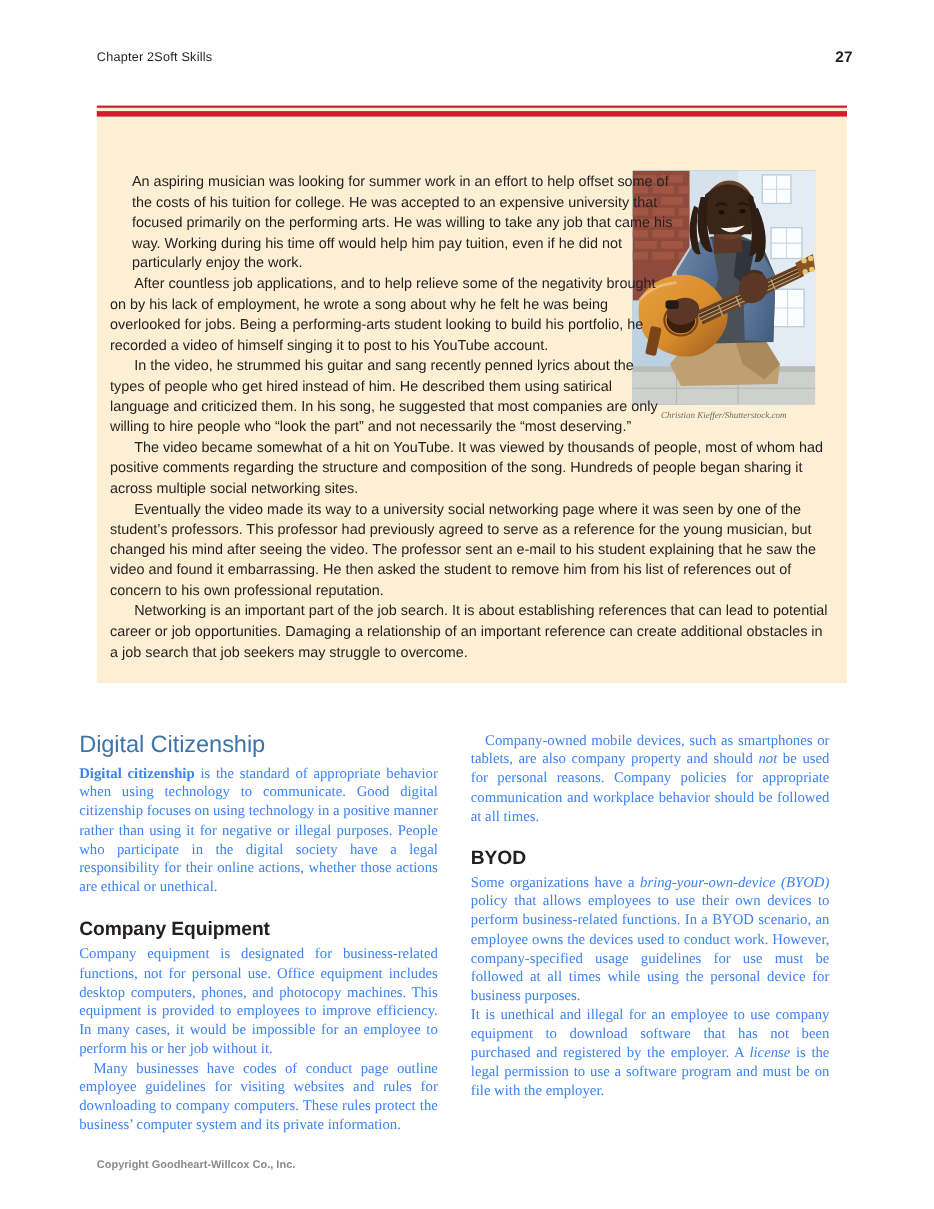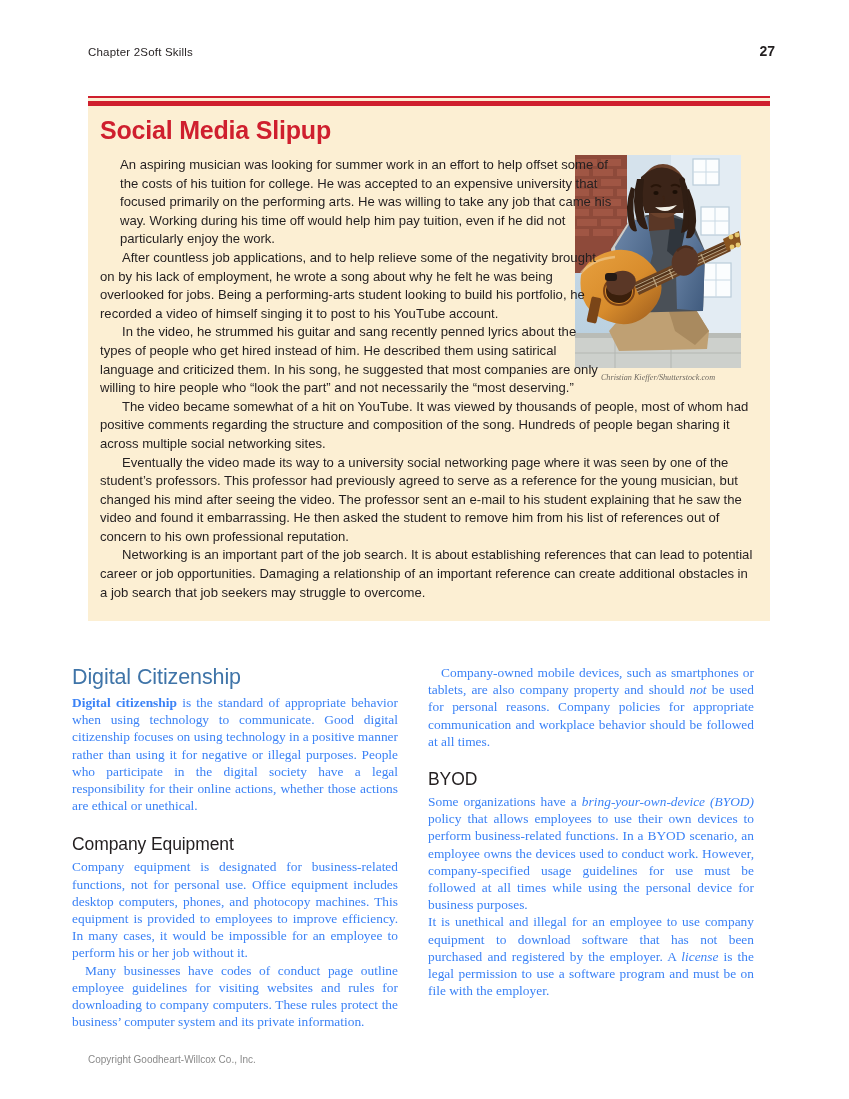--- a/index.html
+++ b/index.html
@@ -153,21 +153,21 @@
     font-size: 21.5px;
     font-weight: normal;
     color: #3f74a8;
     letter-spacing: -0.1px;
     line-height: 26px;
   }
   h3.head-black {
     margin: 19px 0 3px 0;
     font-family: "Liberation Sans", sans-serif;
     font-size: 17.5px;
-    font-weight: normal;
+    font-weight: bold;
     color: #231f20;
     letter-spacing: -0.1px;
     line-height: 22px;
   }
   h3.head-black.tight {
     margin-top: 18px;
   }
   .col p {
     margin: 0;
     font-family: "Liberation Serif", serif;
@@ -185,37 +185,37 @@
   .col p i { font-style: italic; }
 
   
   .footer {
     position: absolute;
     left: 88px;
     top: 1054px;
     font-family: "Liberation Sans", sans-serif;
     font-size: 10px;
     color: #8a8a8a;
+    font-weight: bold;
   }
 </style>
 </head>
 <body>
 
 <div class="page">
 
   <div class="running-head">
     <span class="chap">Chapter 2</span><span>Soft Skills</span>
   </div>
   <div class="folio">27</div>
 
   <div class="feature-box">
     <div class="rule-thin"></div>
     <div class="rule-thick"></div>
 
-    <div class="feature-title">Social Media Slipup</div>
 
     <div class="photo-wrap">
       <div class="photo">
         <svg width="166" height="213" viewBox="0 0 166 213" xmlns="http://www.w3.org/2000/svg" aria-hidden="true">
           <defs>
             <linearGradient id="skyg" x1="0" y1="0" x2="0" y2="1">
               <stop offset="0%" stop-color="#cfe0ee"></stop>
               <stop offset="100%" stop-color="#b7cede"></stop>
             </linearGradient>
             <linearGradient id="bodyg" x1="0" y1="0" x2="1" y2="1">

